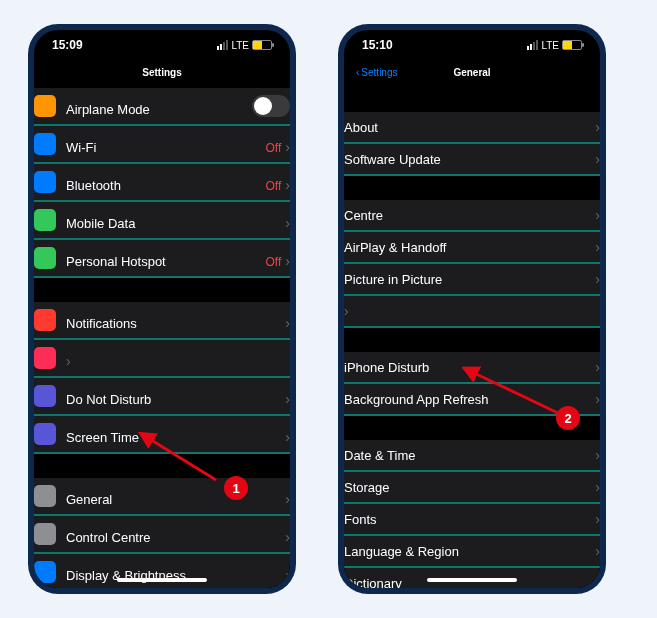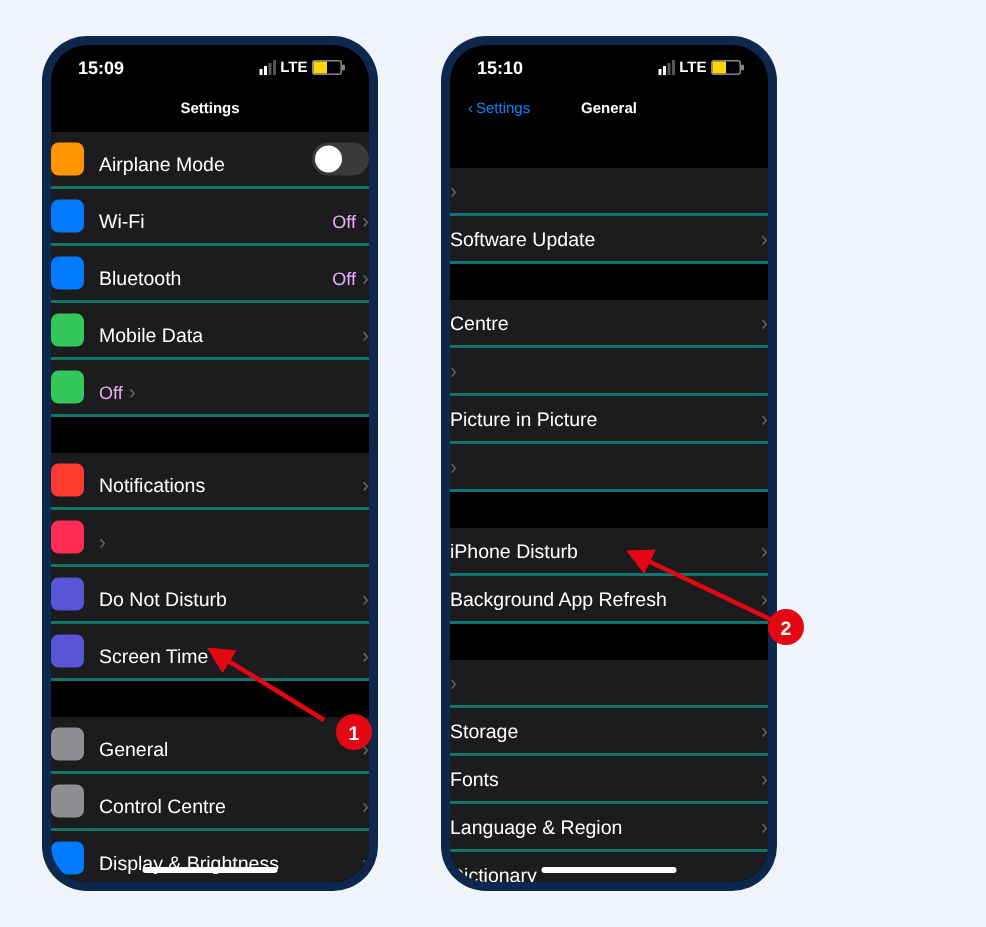--- a/index.html
+++ b/index.html
@@ -1,35 +1,35 @@
 <!DOCTYPE html>
 <html><head>
 <meta charset="utf-8">
 <style>
 *{box-sizing:border-box;margin:0;padding:0;font-family:-apple-system,Helvetica,Arial,sans-serif}
 body{background:#eef4fa;padding:24px 28px;display:flex;gap:42px;color:#fff}
-.phone{width:224px;height:570px;border-radius:30px;padding:6px;background:#0e274d;position:relative}
+.phone{width:268px;height:570px;border-radius:30px;padding:6px;background:#0e274d;position:relative}
 .screen{background:#000;border-radius:24px;height:100%;overflow:hidden;position:relative}
 .statusbar{display:flex;justify-content:space-between;align-items:center;padding:8px 18px 4px;font-size:12px;font-weight:600}
 .sb-right{display:flex;align-items:center;gap:3px}
 .bars{display:flex;align-items:flex-end;gap:1px}
 .bar{width:2px;background:#fff}
 .bar:nth-child(1){height:4px}.bar:nth-child(2){height:6px}.bar:nth-child(3){height:8px;background:#555}.bar:nth-child(4){height:10px;background:#555}
-.lte{font-size:10px;font-weight:700}
+.lte{font-size:10px;font-weight:400}
 .batt{width:20px;height:10px;border:1px solid #888;border-radius:2px;position:relative}
 .batt::after{content:"";position:absolute;right:-3px;top:2px;width:2px;height:4px;background:#888;border-radius:1px}
 .batt-fill{background:#ffd60a;height:100%;width:50%}
 .nav{height:32px;display:flex;align-items:center;justify-content:center;position:relative;font-size:10px;font-weight:600}
 .back{position:absolute;left:12px;color:#0a84ff;font-weight:400;display:flex;align-items:center;gap:2px}
 .list{background:#000}
 .row{display:flex;align-items:flex-end;padding:7px 0;border-bottom:2px solid #0f766e;background:#1c1c1e;font-size:13px;min-height:32px}
 .gap{height:24px;background:#000}
 .icon{width:22px;height:22px;border-radius:5px;margin-right:10px;flex-shrink:0;display:flex;align-items:center;justify-content:center;font-size:11px;color:#fff}
 .label{flex:1}
-.detail{color:#f0abfc;font-size:12px;margin-right:4px}
+.detail{color:#ef4444;font-size:12px;margin-right:4px}
 .chev{color:#666;font-size:14px}
 .toggle{width:38px;height:22px;background:#3a3a3c;border-radius:11px;position:relative}
 .toggle::after{content:"";position:absolute;width:18px;height:18px;background:#fff;border-radius:50%;top:2px;left:2px}
 .homebar{position:absolute;bottom:6px;left:50%;transform:translateX(-50%);width:90px;height:4px;background:#fff;border-radius:2px}
 .callout{position:absolute;width:24px;height:24px;background:#e30613;border-radius:50%;color:#fff;font-size:13px;font-weight:700;display:flex;align-items:center;justify-content:center;z-index:10}
 .arrow{position:absolute;z-index:9}
 .ic-orange{background:#ff9500}.ic-blue{background:#007aff}.ic-green{background:#34c759}.ic-red{background:#ff3b30}.ic-pink{background:#ff2d55}.ic-purple{background:#5856d6}.ic-grey{background:#8e8e93}
 </style>
 </head>
 <body>
@@ -72,20 +72,21 @@
           <span class="detail">Off</span>
           <span class="chev">›</span>
         </div>
         <div class="row">
           <div class="icon ic-green"></div>
           <span class="label">Mobile Data</span>
           <span class="chev">›</span>
         </div>
         <div class="row">
           <div class="icon ic-green"></div>
+          <span class="label">Personal Hotspot</span>
           <span class="detail">Off</span>
           <span class="chev">›</span>
         </div>
         <div class="gap"></div>
         <div class="row">
           <div class="icon ic-red"></div>
           <span class="label">Notifications</span>
           <span class="chev">›</span>
         </div>
         <div class="row">
@@ -157,52 +158,55 @@
   <div class="nav">
    <div class="back">
           <span>‹</span>
           <span>Settings</span>
         </div>
    <span>General</span>
   </div>
   <div class="list" id="right-list">
         <div class="gap"></div>
         <div class="row">
+          <span class="label">About</span>
           <span class="chev">›</span>
         </div>
         <div class="row">
           <span class="label">Software Update</span>
           <span class="chev">›</span>
         </div>
         <div class="gap"></div>
         <div class="row">
           <span class="label">Centre</span>
           <span class="chev">›</span>
         </div>
         <div class="row">
+          <span class="label">AirPlay &amp; Handoff</span>
           <span class="chev">›</span>
         </div>
         <div class="row">
           <span class="label">Picture in Picture</span>
           <span class="chev">›</span>
         </div>
         <div class="row">
           <span class="chev">›</span>
         </div>
         <div class="gap"></div>
         <div class="row">
           <span class="label">iPhone Disturb</span>
           <span class="chev">›</span>
         </div>
         <div class="row">
           <span class="label">Background App Refresh</span>
           <span class="chev">›</span>
         </div>
         <div class="gap"></div>
         <div class="row">
+          <span class="label">Date &amp; Time</span>
           <span class="chev">›</span>
         </div>
         <div class="row">
           <span class="label">Storage</span>
           <span class="chev">›</span>
         </div>
         <div class="row">
           <span class="label">Fonts</span>
           <span class="chev">›</span>
         </div>

